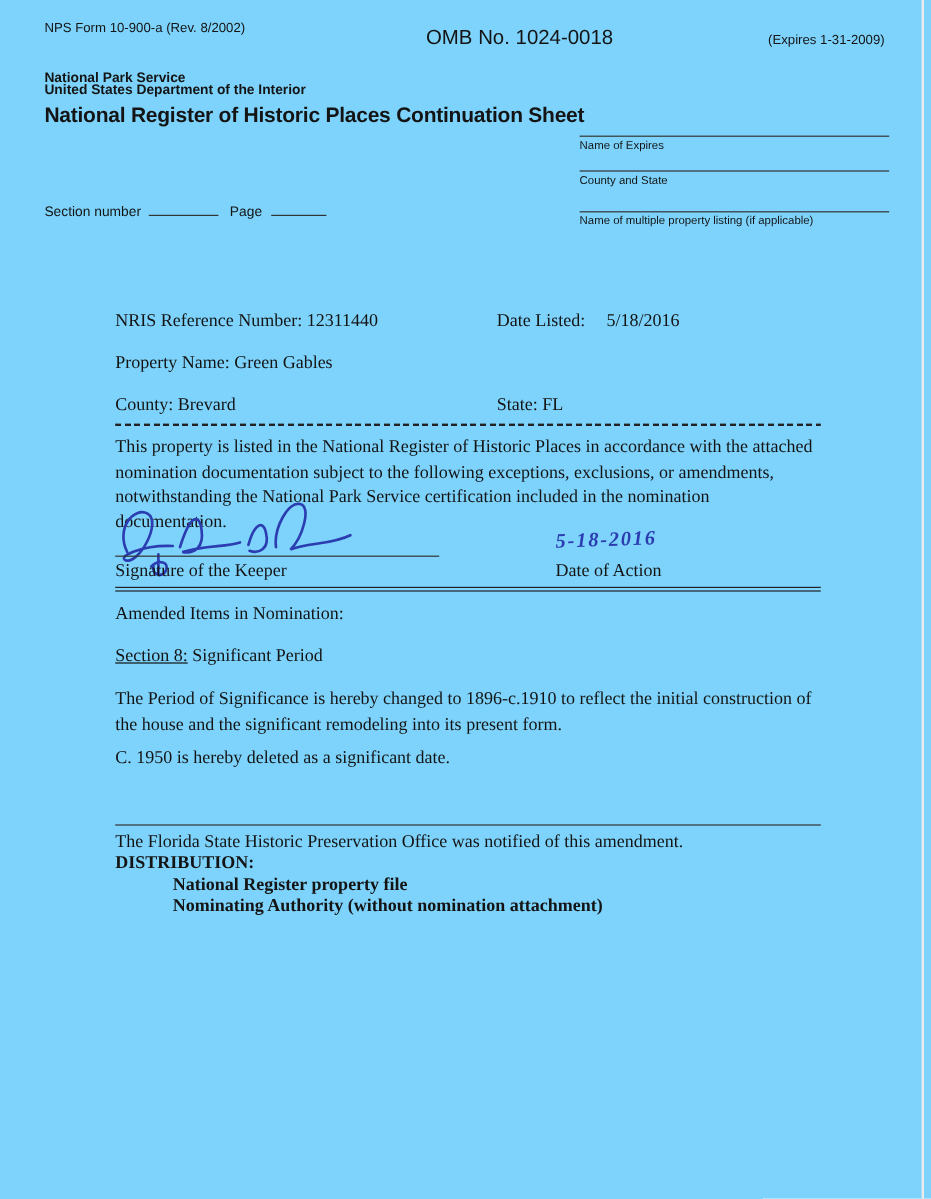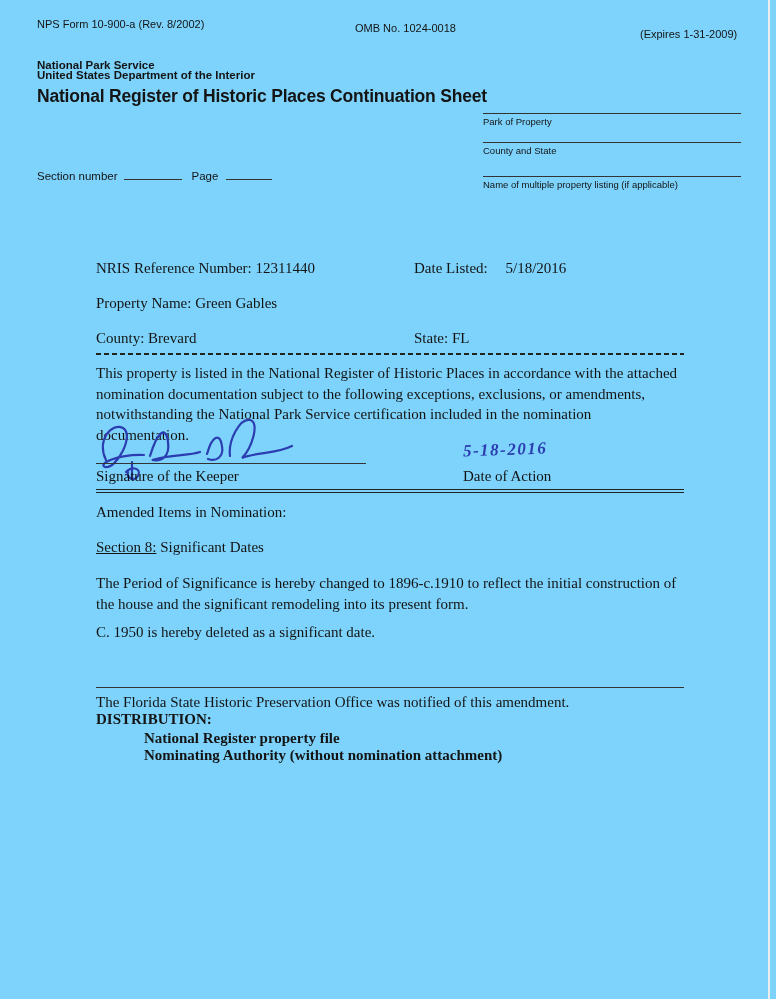--- a/index.html
+++ b/index.html
@@ -12,21 +12,21 @@
     font-family:"Liberation Serif", serif;
     overflow:hidden;
   }
   .scan-edge {
     position:absolute; top:0; bottom:0; right:6px; width:2px;
     background:#ececec;
   }
   
   .sans { font-family:"Liberation Sans", sans-serif; }
   .form-no   { position:absolute; left:37px;  top:18px; font-size:11px; }
-  .omb-no    { position:absolute; left:355px; top:22px; font-size:11px; }
+  .omb-no    { position:absolute; left:355px; top:22px; font-size:17px; }
   .expires   { position:absolute; left:640px; top:28px; font-size:11px; }
   .agency1   { position:absolute; left:37px;  top:45px; font-size:11.5px; font-weight:bold;margin-top:24px; }
   .agency2   { position:absolute; left:37px;  top:59px; font-size:11.5px; font-weight:bold; }
   .doc-title { position:absolute; left:37px;  top:86px; width:450px;
                font-size:17.5px; font-weight:bold; letter-spacing:-0.2px; }
   .rfield { position:absolute; left:483px; width:258px; border-top:1px solid #333; }
   .rfield .rlabel { display:block; font-size:9.5px; padding-top:2px; }
   .rf1 { top:113px; } .rf2 { top:142px; } .rf3 { top:176px; }
   .section-row { position:absolute; left:37px; top:168px; font-size:11.5px; }
   .blank { display:inline-block; border-bottom:1px solid #333; height:12px; vertical-align:baseline; }
@@ -75,21 +75,21 @@
   <div class="scan-edge"></div>
 
   <div class="sans form-no">NPS Form 10-900-a  (Rev. 8/2002)</div>
   <div class="sans omb-no">OMB No. 1024-0018</div>
   <div class="sans expires">(Expires 1-31-2009)</div>
   <div class="sans agency1">United States Department of the Interior</div>
   <div class="sans agency2">National Park Service</div>
   <div class="sans doc-title">National Register of Historic Places Continuation Sheet</div>
 
   <div class="sans rfield rf1">
-    <span class="rlabel">Park of Property</span>
+    <span class="rlabel">Name of Expires</span>
   </div>
   <div class="sans rfield rf3">
     <span class="rlabel">Name of multiple property listing (if applicable)</span>
   </div>
   <div class="sans rfield rf2">
     <span class="rlabel">County and State</span>
   </div>
 
   <div class="sans section-row">
     <span>Section number</span><span class="blank sec"></span><span>Page</span><span class="blank pg"></span>
@@ -133,21 +133,21 @@
   <div class="sig-line"></div>
   <div class="b sig-label">Signature of the Keeper</div>
   <div class="hand-date">5-18-2016</div>
   <div class="b doa-label">Date of Action</div>
 
   <div class="dblline"></div>
 
   <div class="b amended">Amended Items in Nomination:</div>
 
   <div class="b sec8-row">
-    <span class="u">Section 8:</span><span> Significant Dates</span>
+    <span class="u">Section 8:</span><span> Significant Period</span>
   </div>
 
   <div class="b period-para">The Period of Significance is hereby changed to 1896-c.1910 to reflect the initial construction of the house and the significant remodeling into its present form.</div>
 
   <div class="b deleted">C. 1950 is hereby deleted as a significant date.</div>
 
   <div class="botline"></div>
 
   <div class="b notify">The Florida State Historic Preservation Office was notified of this amendment.</div>
   <div class="b distrib">DISTRIBUTION:</div>

